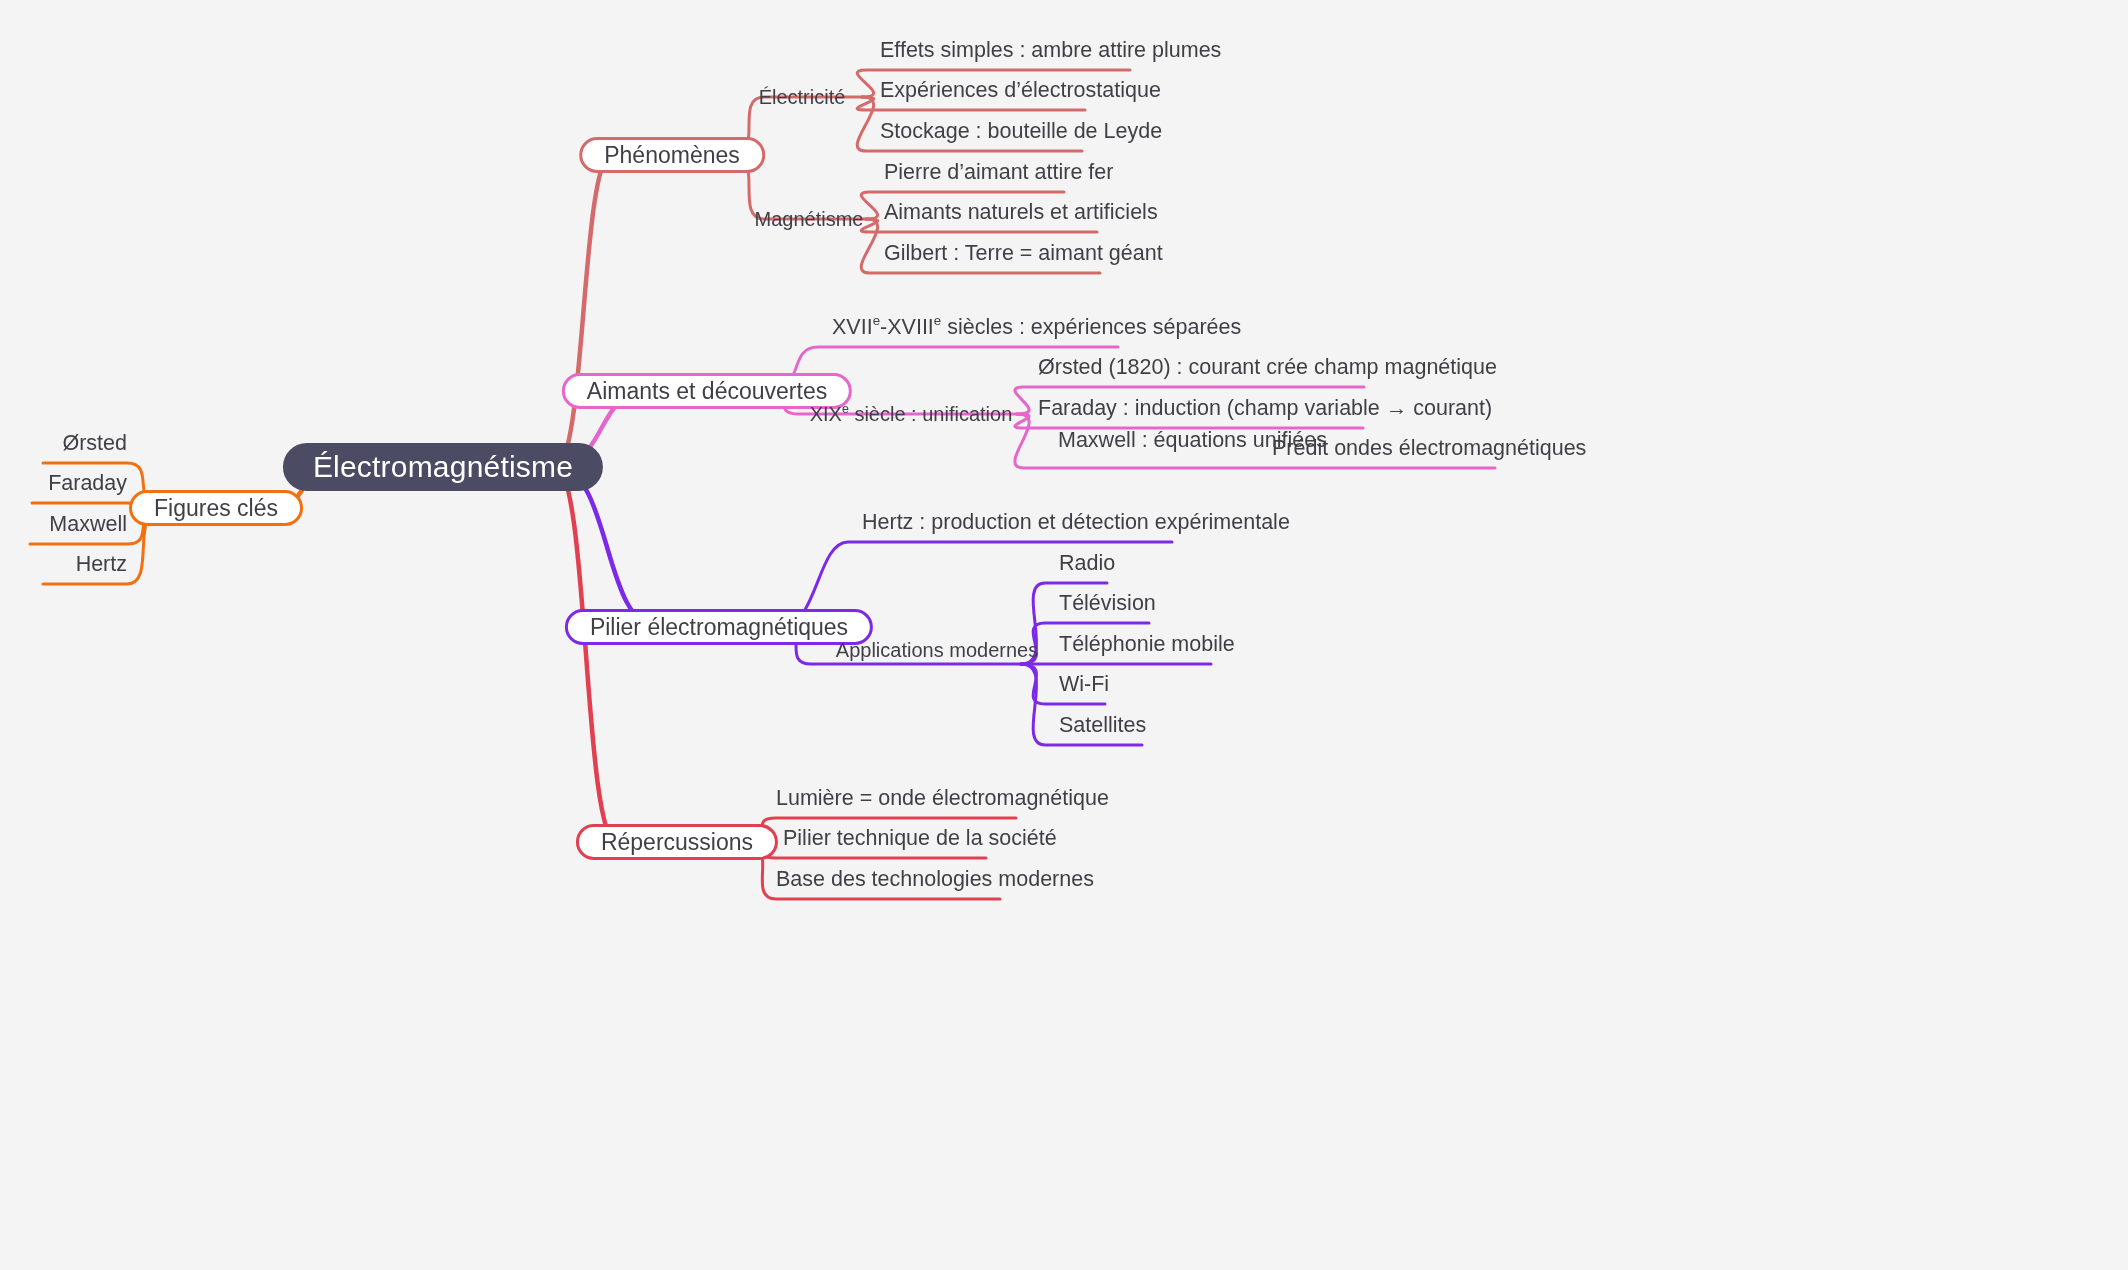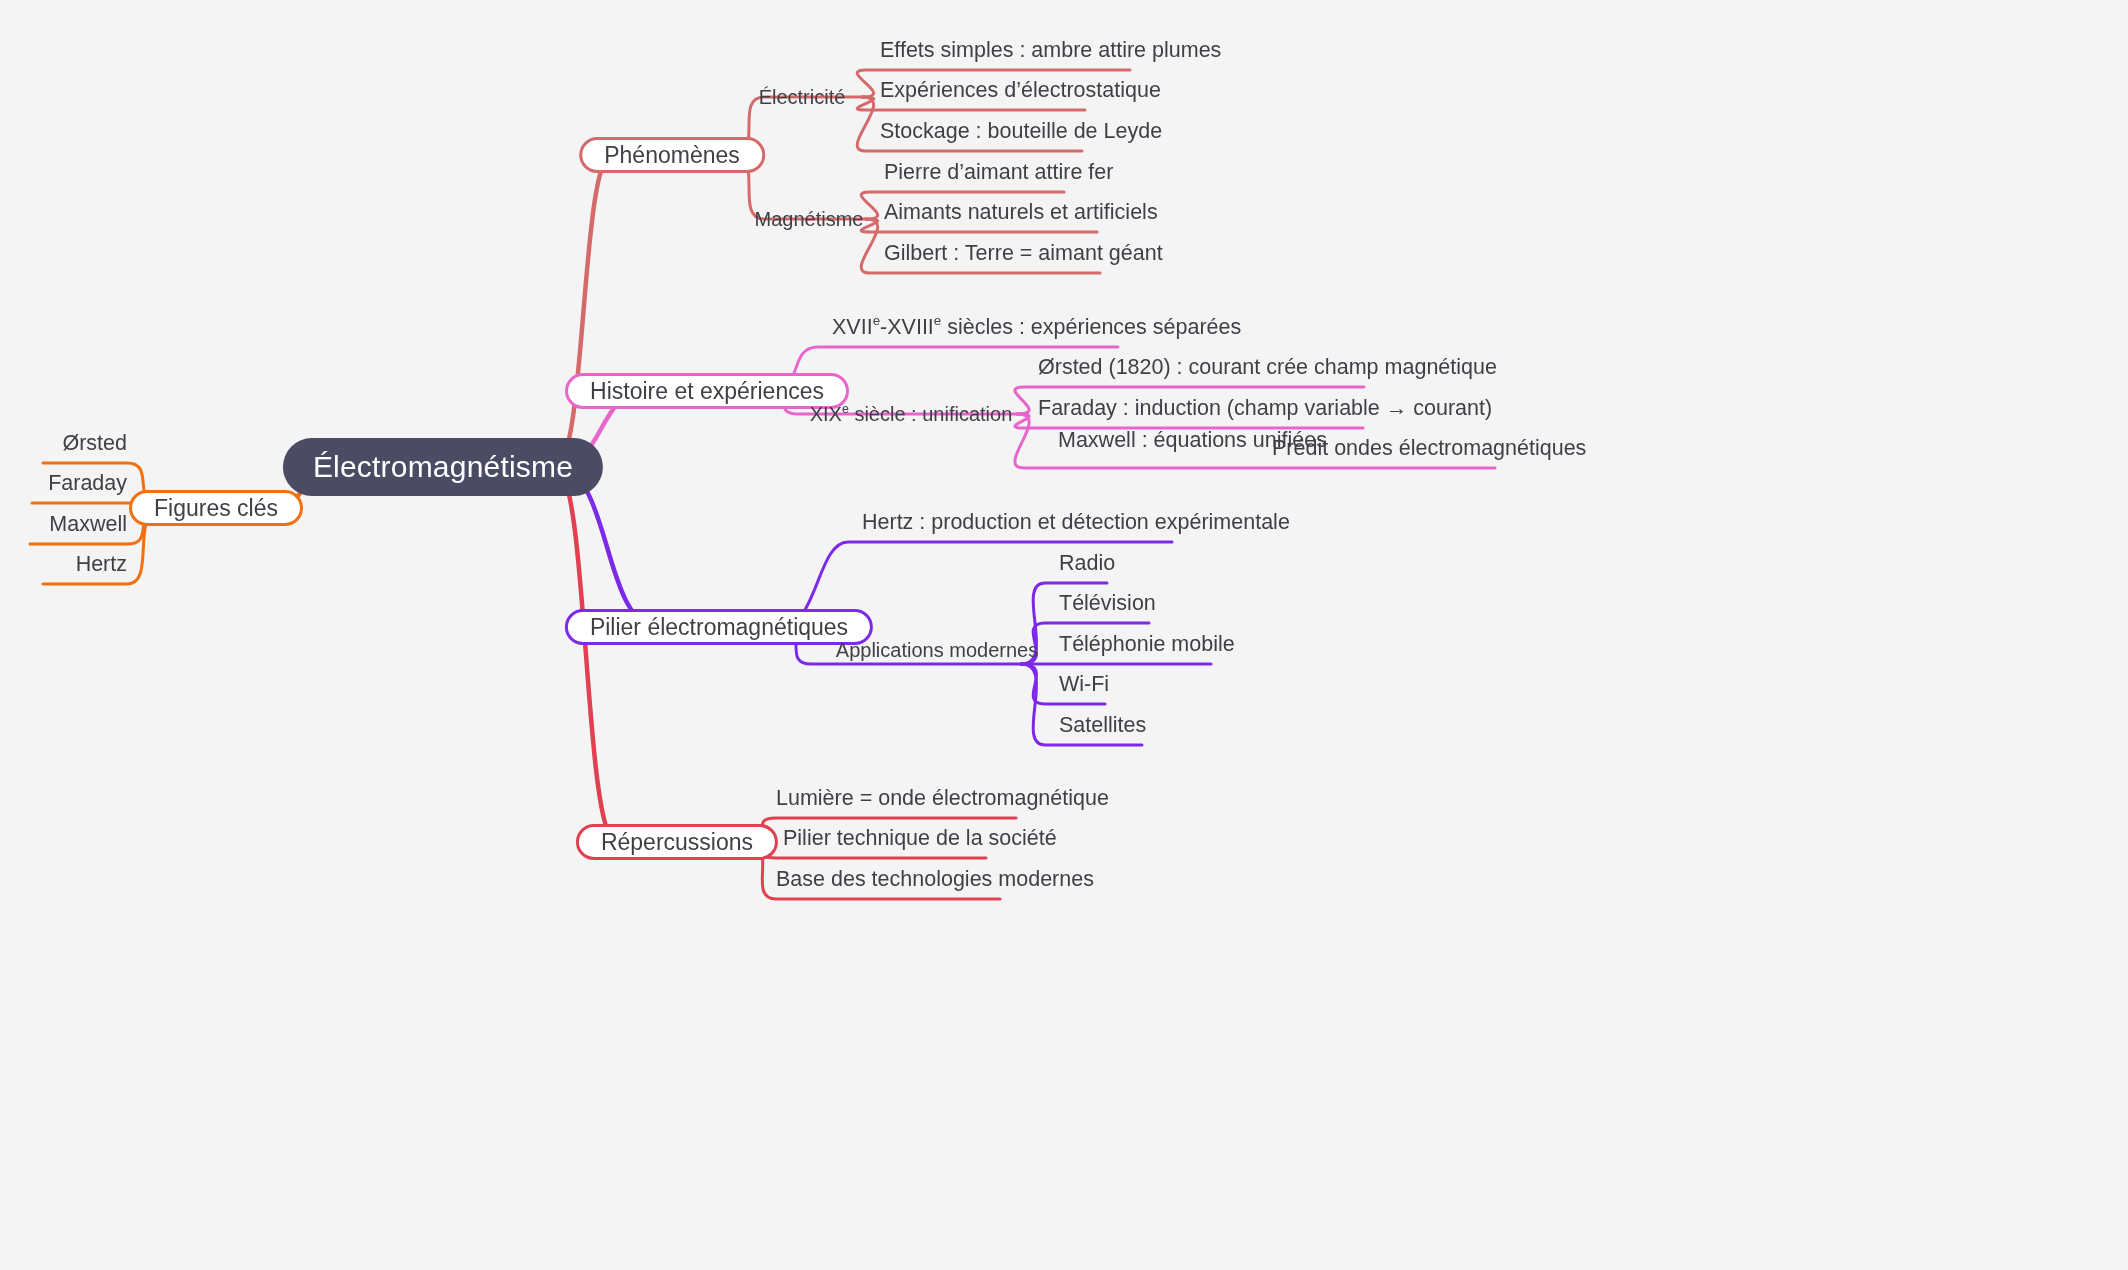--- a/index.html
+++ b/index.html
@@ -33,21 +33,21 @@
     color: #3f3f46;
     font-size: 23px;
     line-height: 1;
     padding: 0 22px;
     height: 36px;
   }
   .root {
     background: #4b4b63;
     color: #ffffff;
     font-size: 30px;
-    height: 58px;
+    height: 48px;
     padding: 0 30px;
     border: none;
     letter-spacing: .2px;
   }
   .label {
     position: absolute;
     transform: translate(-50%, -50%);
     white-space: nowrap;
     color: #3f3f46;
     font-size: 20px;
@@ -107,21 +107,21 @@
       <div class="node root" style="left: 443px; top: 467px;">Électromagnétisme</div>
       <div class="node " style="left: 672px; top: 155px; border: 3px solid rgb(212, 106, 106);">Phénomènes</div>
       <div class="label" style="left: 802px; top: 97px;">Électricité</div>
       <div class="leaf" style="left: 880px; top: 70px;">Effets simples : ambre attire plumes</div>
       <div class="leaf" style="left: 880px; top: 110px;">Expériences d’électrostatique</div>
       <div class="leaf" style="left: 880px; top: 151px;">Stockage : bouteille de Leyde</div>
       <div class="label" style="left: 809px; top: 219px;">Magnétisme</div>
       <div class="leaf" style="left: 884px; top: 192px;">Pierre d’aimant attire fer</div>
       <div class="leaf" style="left: 884px; top: 232px;">Aimants naturels et artificiels</div>
       <div class="leaf" style="left: 884px; top: 273px;">Gilbert : Terre = aimant géant</div>
-      <div class="node " style="left: 707px; top: 391px; border: 3px solid rgb(230, 102, 204);">Histoire et expériences</div>
+      <div class="node " style="left: 707px; top: 391px; border: 3px solid rgb(230, 102, 204);">Aimants et découvertes</div>
       <div class="leaf" style="left: 832px; top: 347px;">XVII<sup>e</sup>-XVIII<sup>e</sup> siècles : expériences séparées</div>
       <div class="label" style="left: 911px; top: 414px;">XIX<sup>e</sup> siècle : unification</div>
       <div class="leaf" style="left: 1038px; top: 387px;">Ørsted (1820) : courant crée champ magnétique</div>
       <div class="leaf" style="left: 1038px; top: 428px;">Faraday : induction (champ variable → courant)</div>
       <div class="leaf" style="left: 1038px; top: 460px; margin-left: 20px;">Maxwell : équations unifiées</div>
       <div class="leaf" style="left: 1272px; top: 468px;">Prédit ondes électromagnétiques</div>
       <div class="node " style="left: 719px; top: 627px; border: 3px solid rgb(124, 42, 232);">Pilier électromagnétiques</div>
       <div class="leaf" style="left: 862px; top: 542px;">Hertz : production et détection expérimentale</div>
       <div class="label" style="left: 937px; top: 650px;">Applications modernes</div>
       <div class="leaf" style="left: 1059px; top: 583px;">Radio</div>

